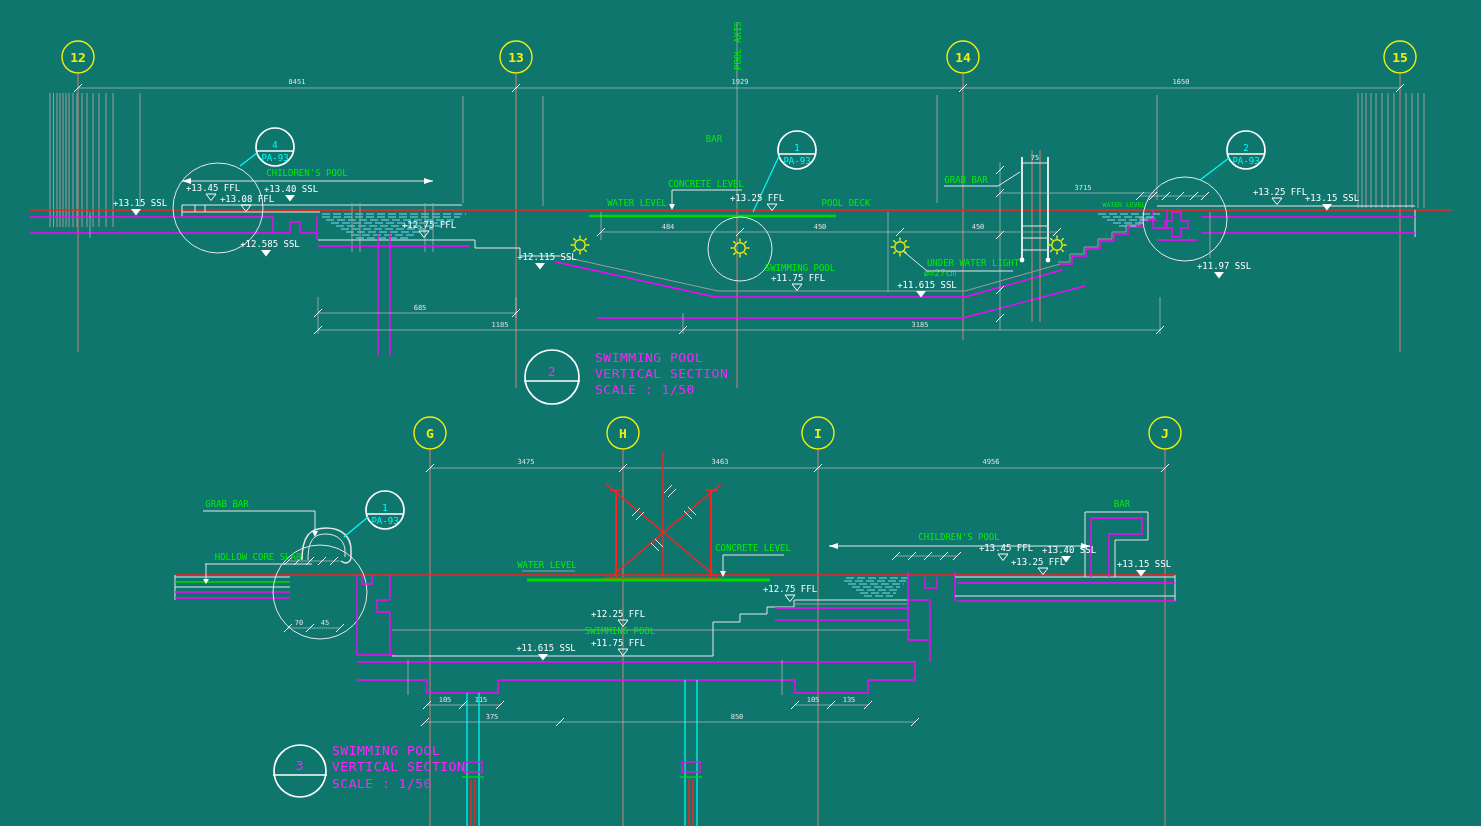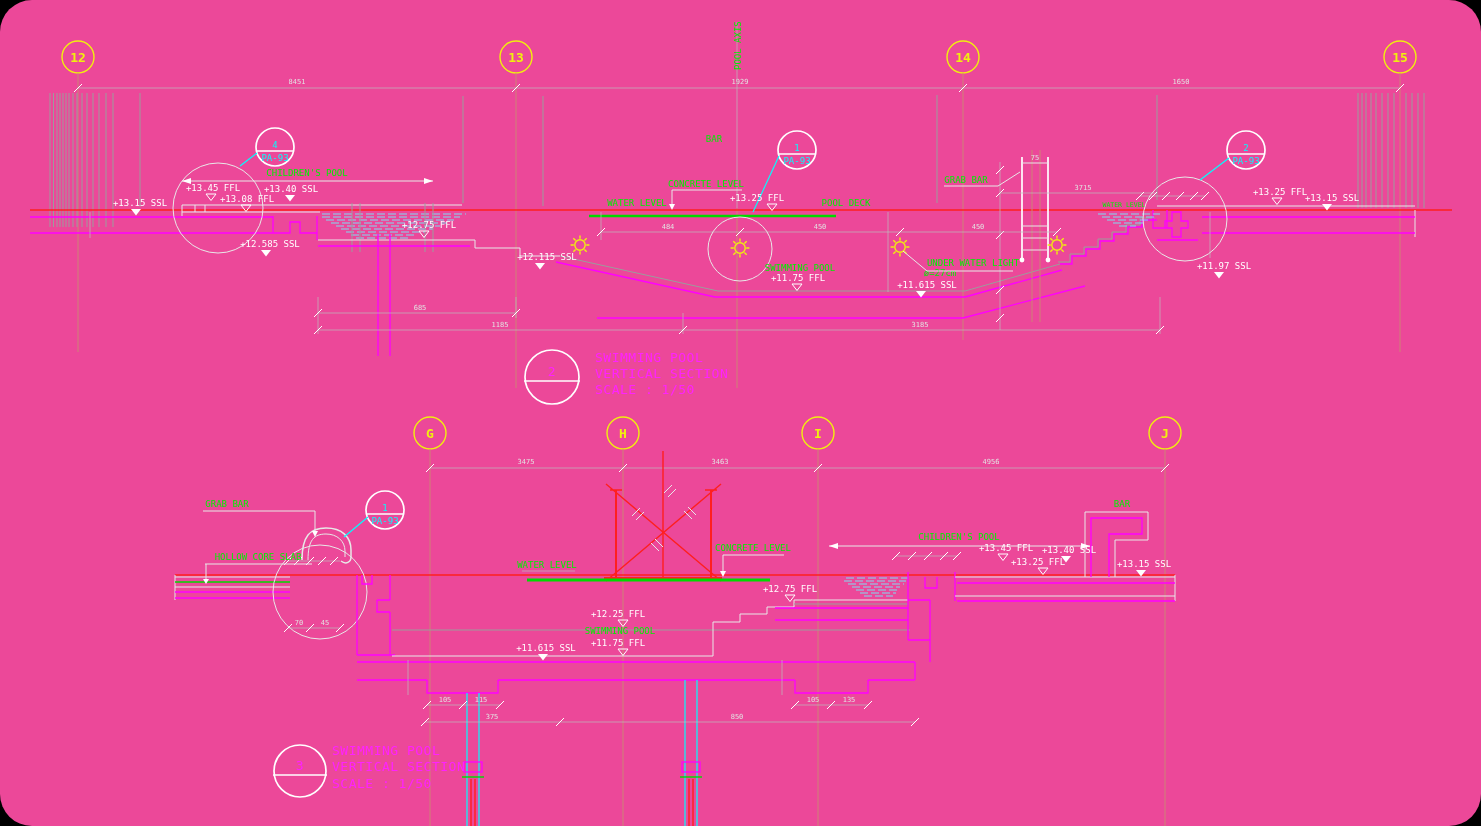--- a/index.html
+++ b/index.html
@@ -1,16 +1,16 @@
 <!DOCTYPE html>
 <html><head>
 <meta charset="utf-8">
 <style>
   html,body{margin:0;padding:0;background:#000;}
-  #stage{width:1481px;height:826px;background:#ec4899;position:relative;overflow:hidden;border-radius:32px;}
+  #stage{width:1481px;height:826px;background:#0f766e;position:relative;overflow:hidden;}
   svg{font-family:"DejaVu Sans Mono",monospace;}
   text{fill:#fff;font-size:9px;}
   .mid{text-anchor:middle}
   .tg{fill:#00f000}
   .tc{fill:#00ffff}
   .ty{fill:#f0f00e;font-size:13px;font-weight:bold}
   .tm{fill:#ff22ff;font-size:13px;letter-spacing:.5px}
   .td{fill:#e2e2e2;font-size:7px}
   .t6{font-size:6.5px}
   .w{stroke:#e8e8e8;fill:none;stroke-width:1}

